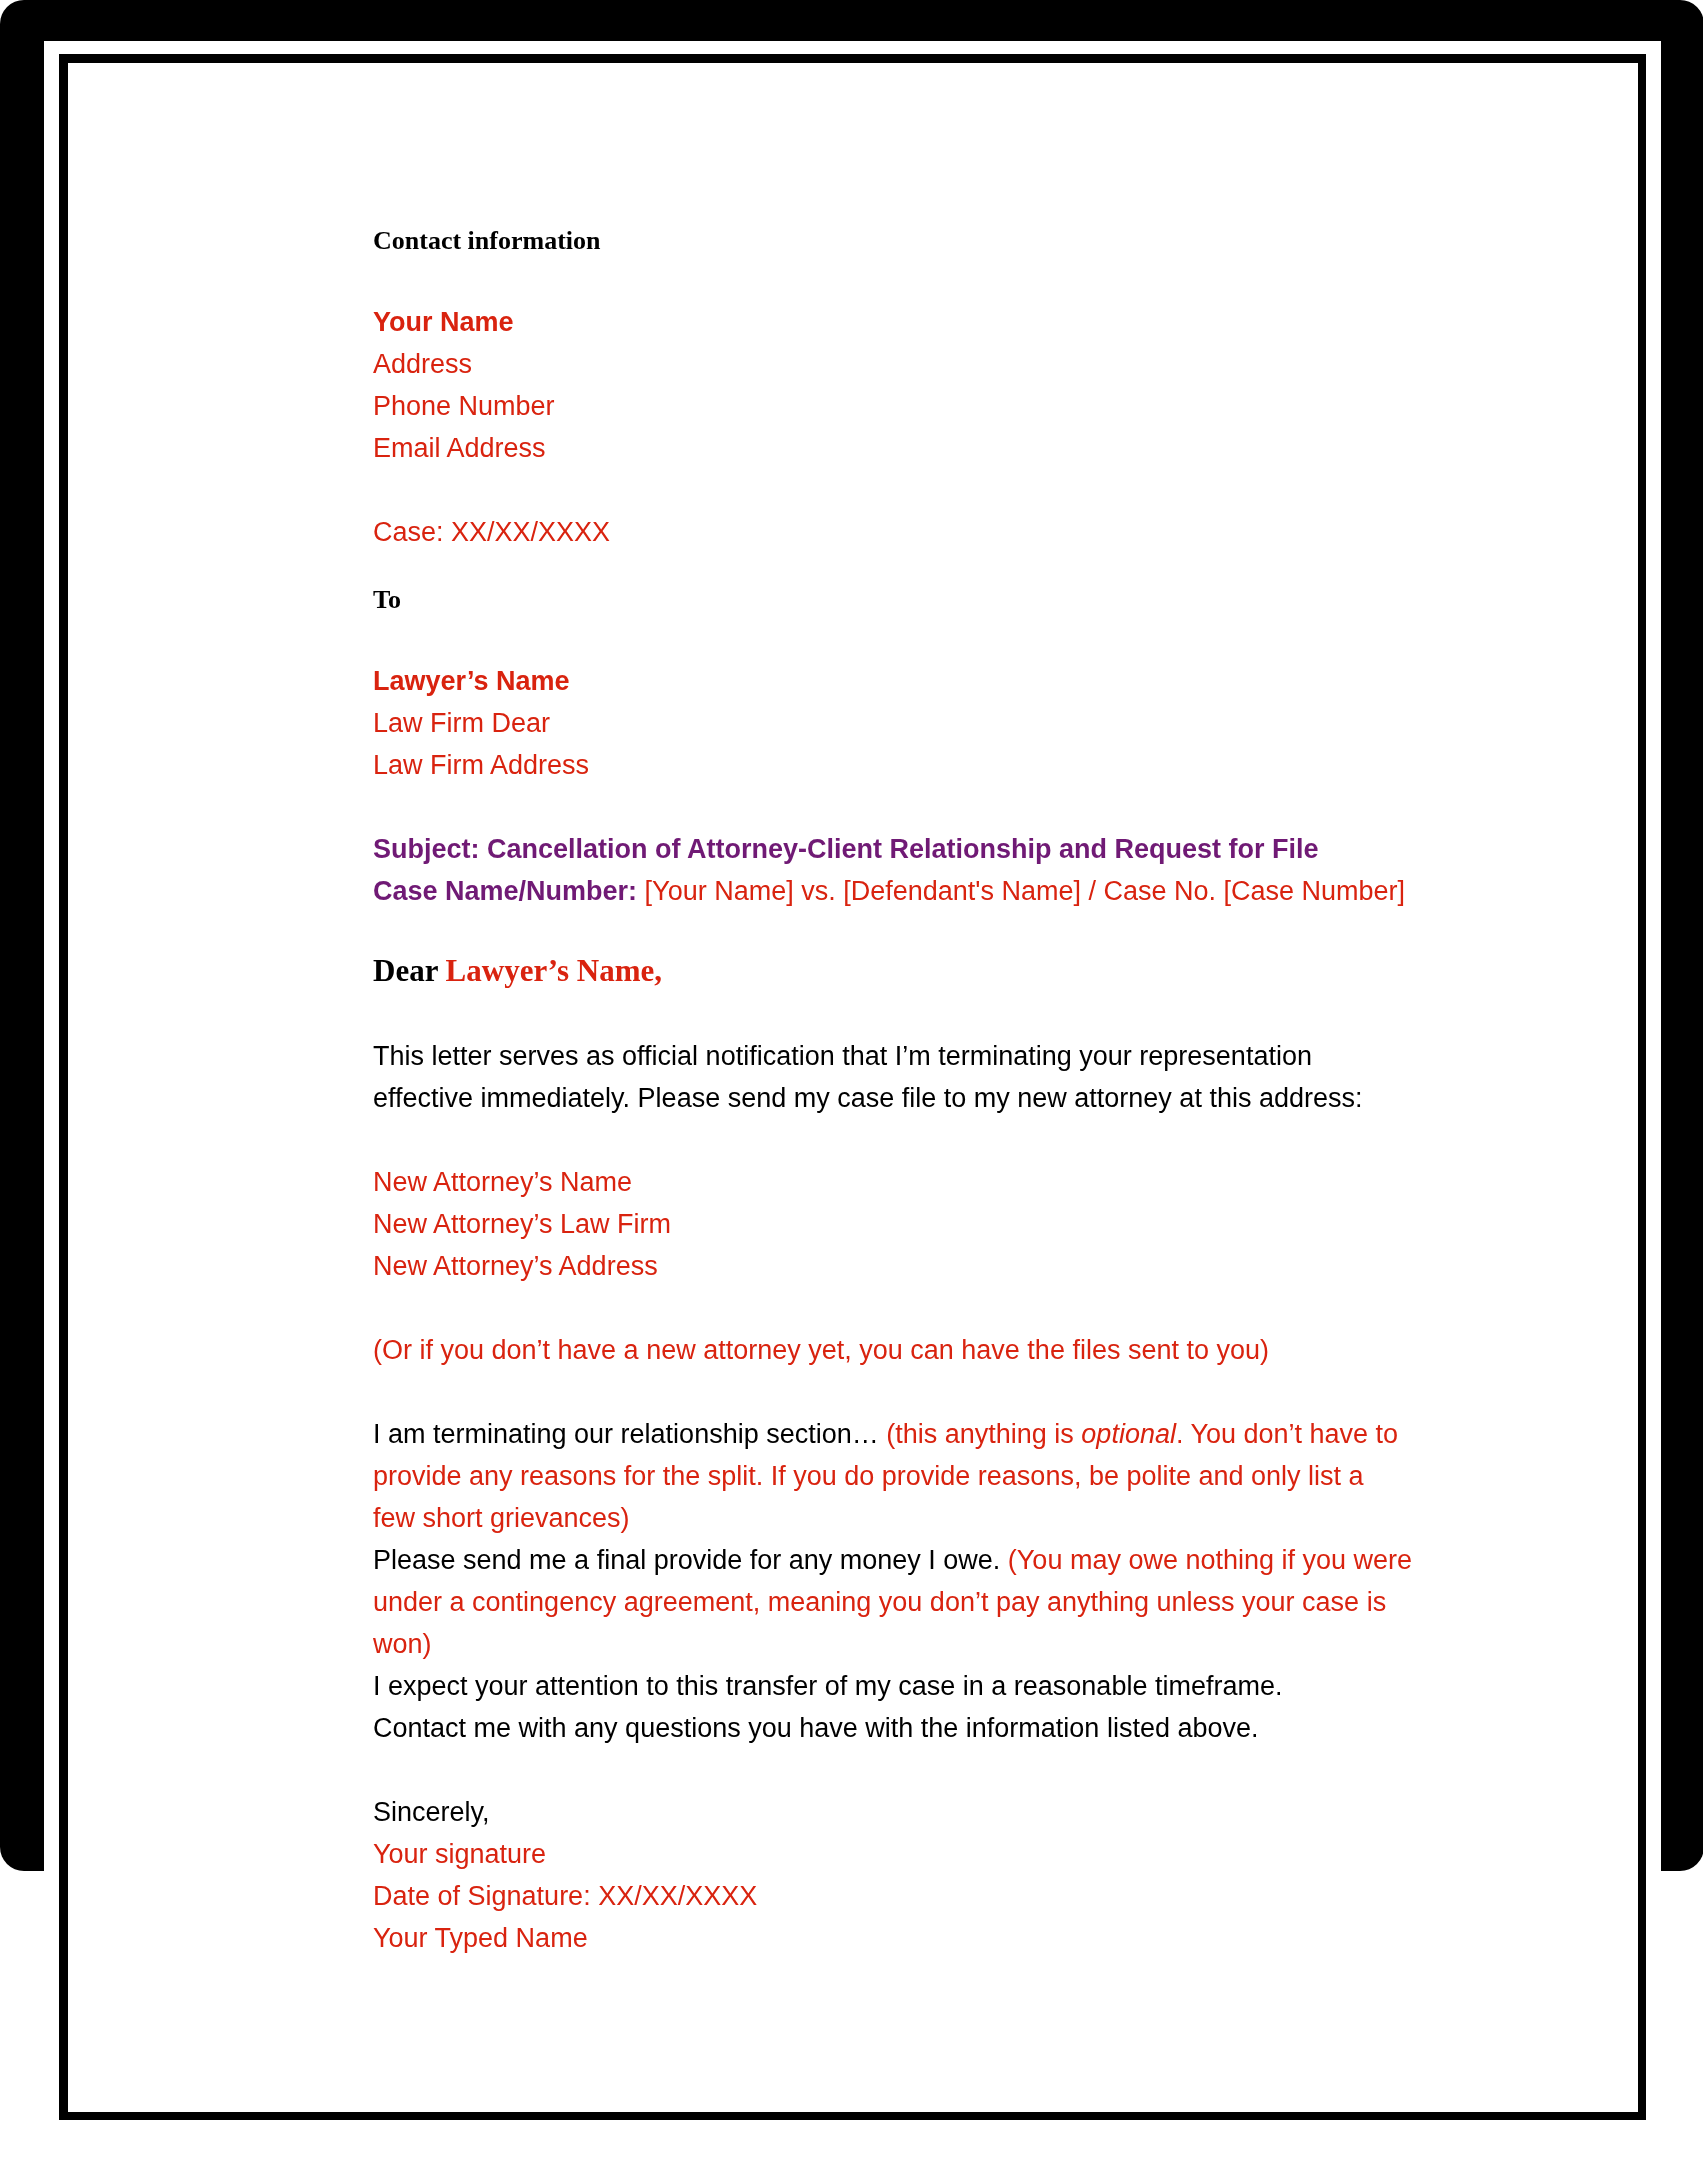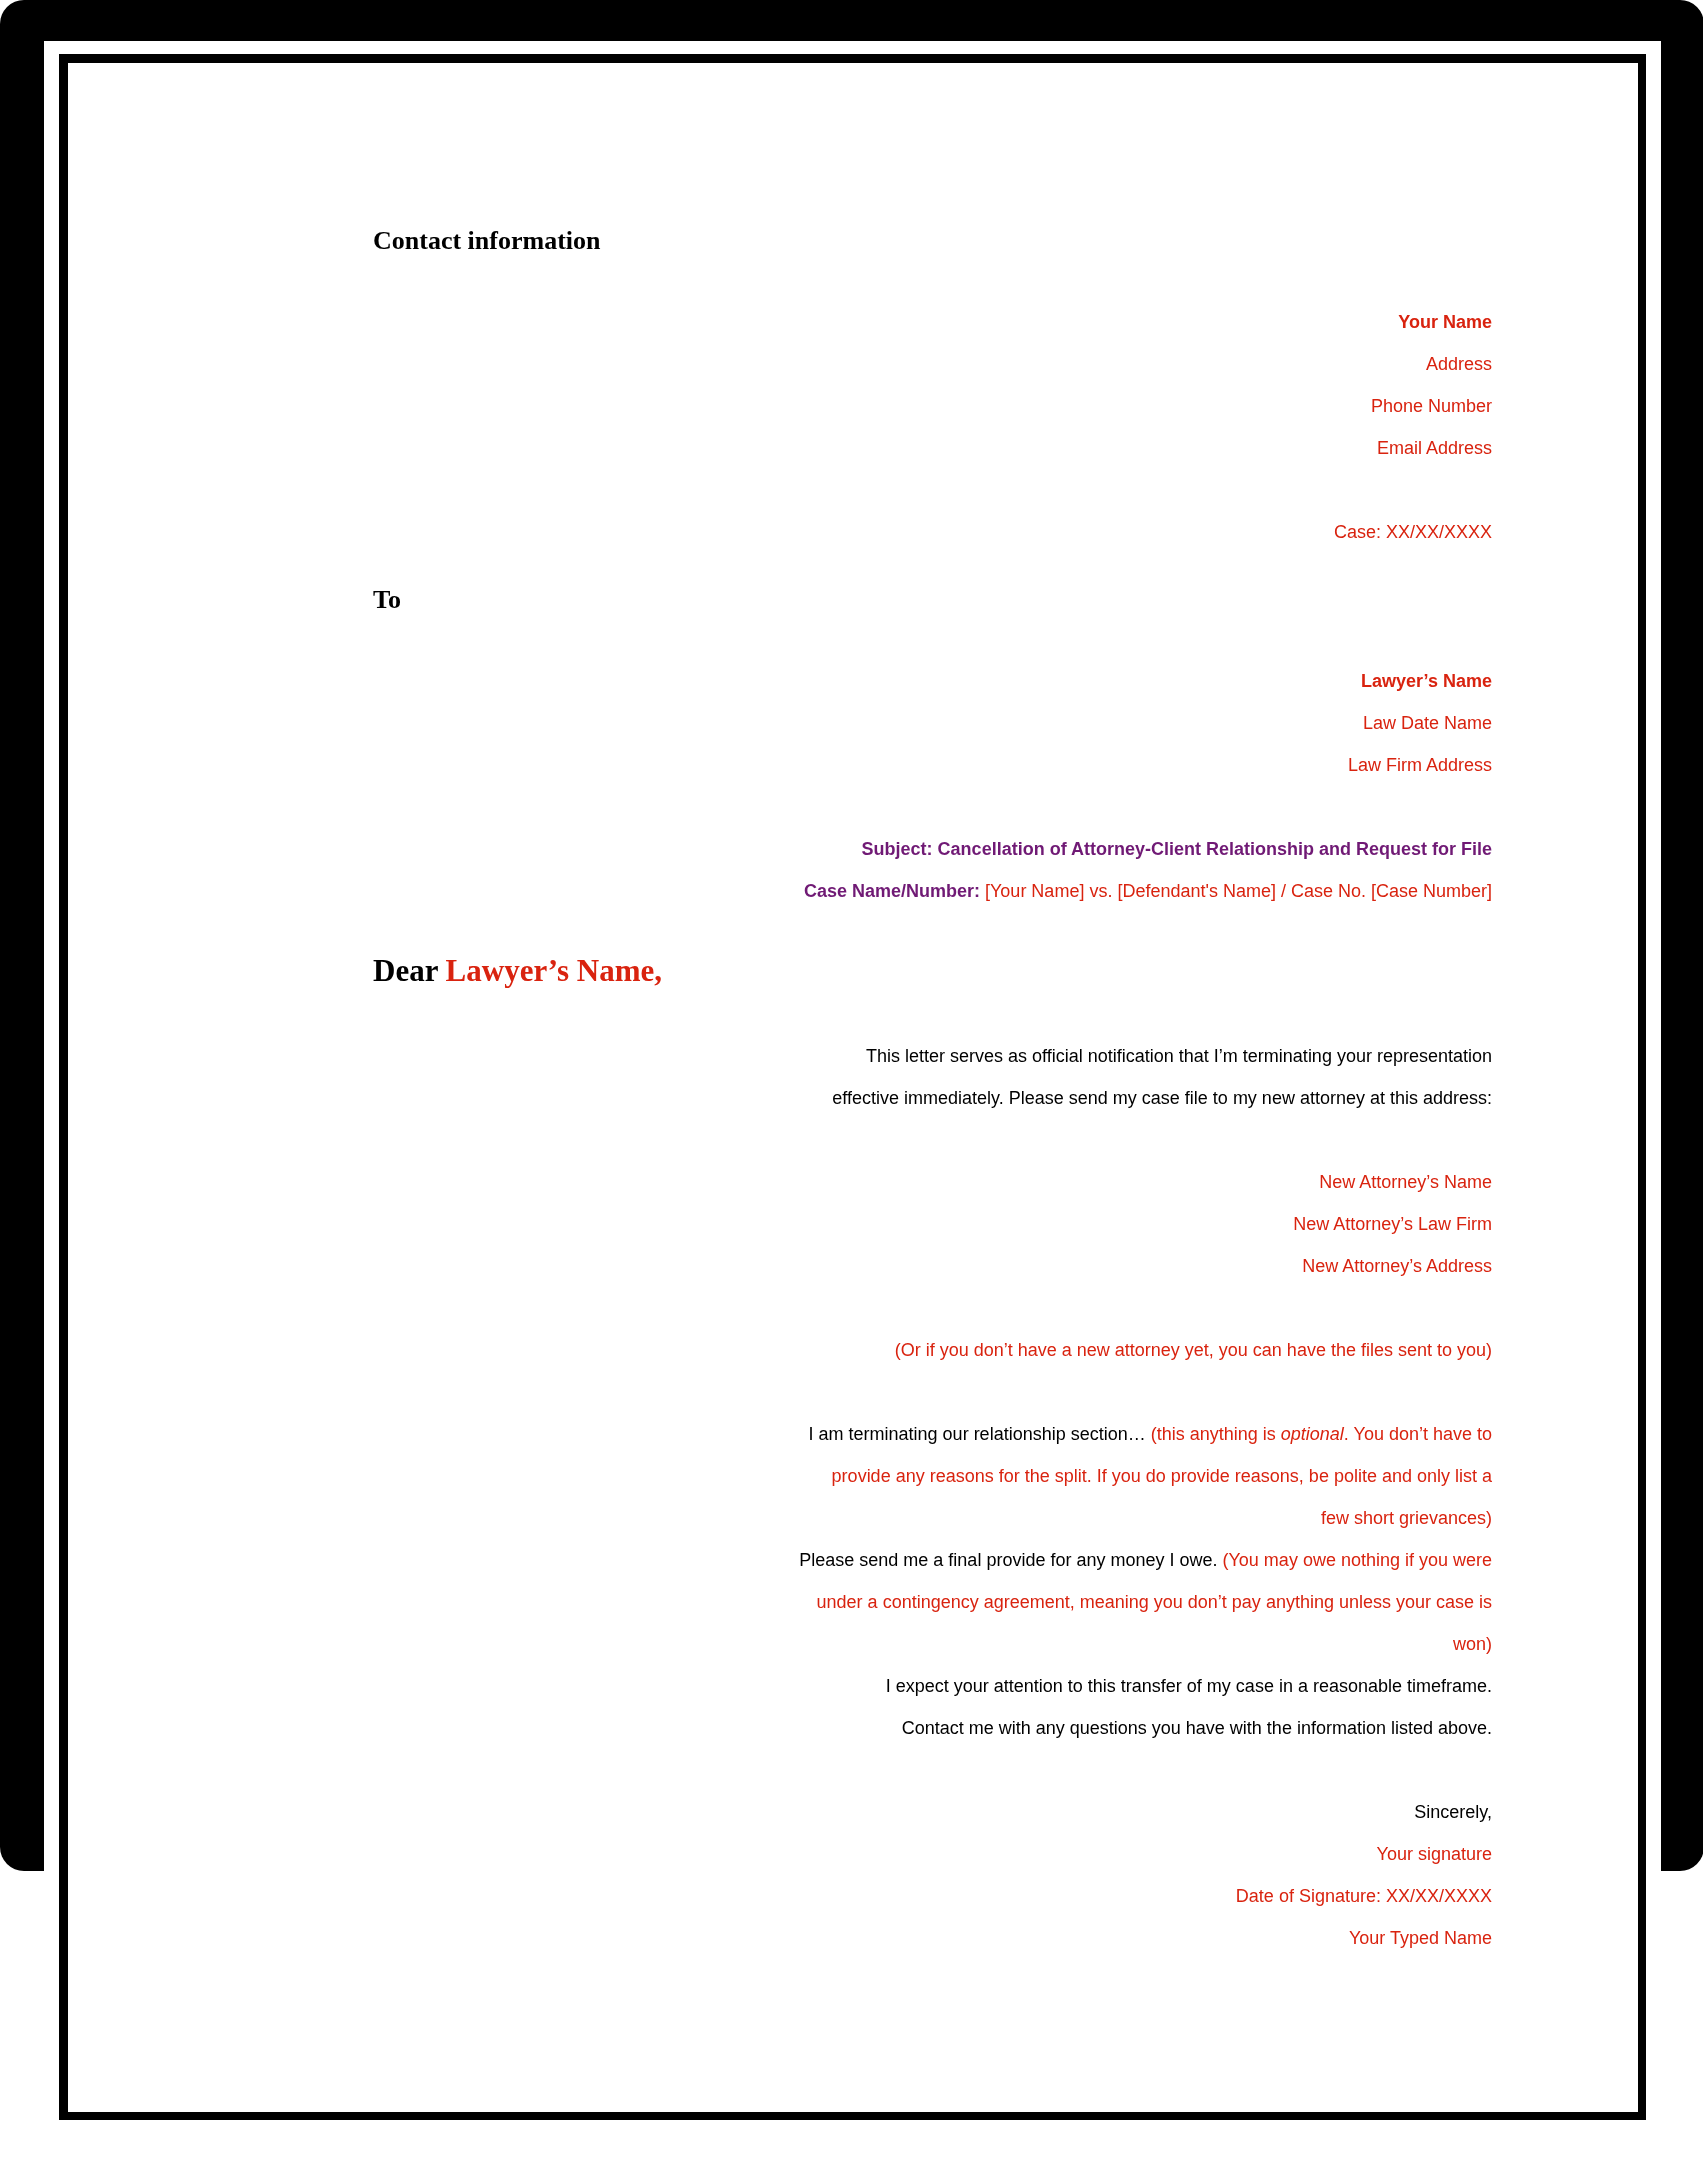--- a/index.html
+++ b/index.html
@@ -61,25 +61,24 @@
   
   .serif-bold {
     font-family: "Liberation Serif", serif;
     font-weight: bold;
     font-size: 26px;
     color: #000000;
     line-height: 1.0;
   }
   .ln {
     font-family: "Liberation Sans", sans-serif;
-    font-size: 18px;
+    font-size: 27px;
     line-height: 42px;
     color: #000000;
     white-space: pre-wrap;
-    text-align: right;
   }
   .red {
     color: #d9230f;
   }
   .red-bold {
     color: #d9230f;
     font-weight: bold;
   }
   .bold {
     font-weight: bold;
@@ -126,21 +125,21 @@
 
       <div class="ln red">Case: XX/XX/XXXX</div>
 
       <div class="gap-sm"></div>
 
       <div class="serif-bold">To</div>
 
       <div class="gap-lg"></div>
 
       <div class="ln red-bold">Lawyer’s Name</div>
-      <div class="ln red">Law Date Name</div>
+      <div class="ln red">Law Firm Dear</div>
       <div class="ln red">Law Firm Address</div>
 
       <div class="gap-md"></div>
 
       <div class="ln"><span class="bold">Subject:</span><span class="bold"> Cancellation of Attorney-Client Relationship and Request for File</span></div>
 
       <div class="ln"><span class="bold">Case Name/Number:</span><span class="red"> [Your Name] vs. [Defendant's Name] / Case No. [Case Number]</span></div>
 
       <div class="gap-md"></div>
 

